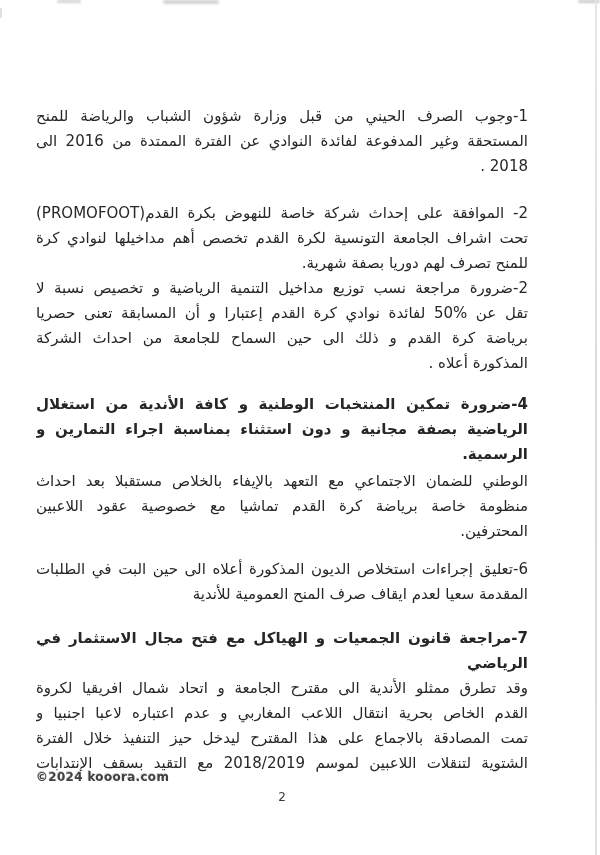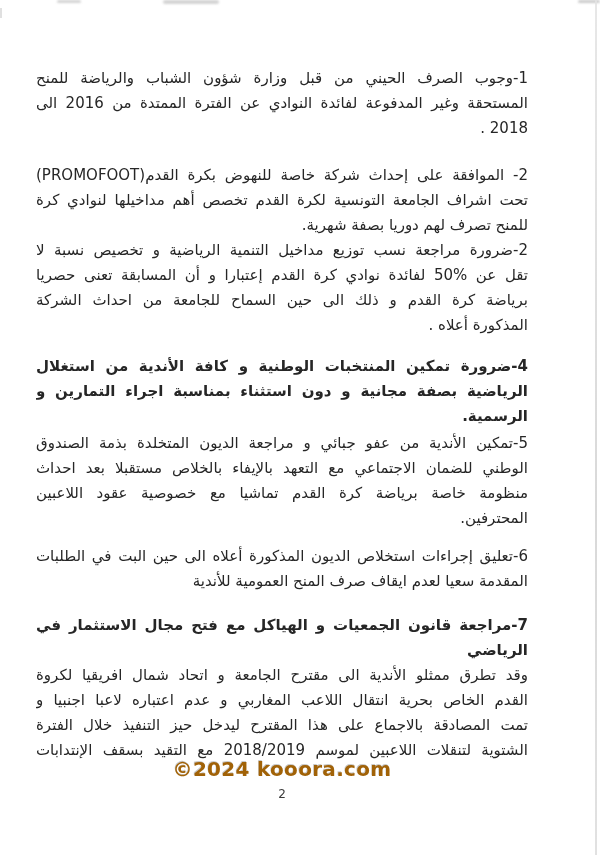--- a/index.html
+++ b/index.html
@@ -10,21 +10,21 @@
     overflow:hidden;
     font-family:"DejaVu Sans",sans-serif;
     color:#262626;
   }
   .doc{
     direction:rtl;
     padding:0 72px 0 36px;
     font-size:15px;
   }
   .block{margin:0;}
-  .b1{margin-top:66px;}
+  .b1{margin-top:104px;}
   .b2{margin-top:22px;}
   .b3{margin-top:0;}
   .b4{margin-top:16px;font-weight:bold;}
   .b5{margin-top:2px;}
   .b6{margin-top:13px;}
   .b7{margin-top:19px;font-weight:bold;}
   .bp{margin-top:0;}
   .line{
     height:25px;
     line-height:25px;
@@ -33,25 +33,24 @@
     text-align-last:justify;
     white-space:normal;
   }
   .line.end{
     text-align:center;
     text-align-last:right;
   }
   .watermark{
     direction:ltr;
     margin-top:-6px;
-    text-align:center;
-    font-size:20px;
+    font-size:12px;
     font-weight:bold;
     letter-spacing:.3px;
-    color:#a16207;
+    color:#404040;
     text-shadow:.6px .6px 0 #ffffff,-.6px -.6px 0 #c9c9c9;
   }
   .pagenum{
     direction:ltr;
     margin-top:6px;
     text-align:center;
     font-size:12px;
     color:#3a3a3a;
   }
   
@@ -98,21 +97,20 @@
       <div class="line end">المذكورة أعلاه .</div>
     </div>
 
     <div class="block b4">
       <div class="line">4-ضرورة تمكين المنتخبات الوطنية و كافة الأندية من استغلال المنشآت</div>
       <div class="line">الرياضية بصفة مجانية و دون استثناء بمناسبة اجراء التمارين و المقابلات</div>
       <div class="line end">الرسمية.</div>
     </div>
 
     <div class="block b5">
-      <div class="line">5-تمكين الأندية من عفو جبائي و مراجعة الديون المتخلدة بذمة الصندوق</div>
       <div class="line">الوطني للضمان الاجتماعي مع التعهد بالإيفاء بالخلاص مستقبلا بعد احداث</div>
       <div class="line">منظومة خاصة برياضة كرة القدم تماشيا مع خصوصية عقود اللاعبين</div>
       <div class="line end">المحترفين.</div>
     </div>
 
     <div class="block b6">
       <div class="line">6-تعليق إجراءات استخلاص الديون المذكورة أعلاه الى حين البت في الطلبات</div>
       <div class="line end">المقدمة سعيا لعدم ايقاف صرف المنح العمومية للأندية</div>
     </div>
 

